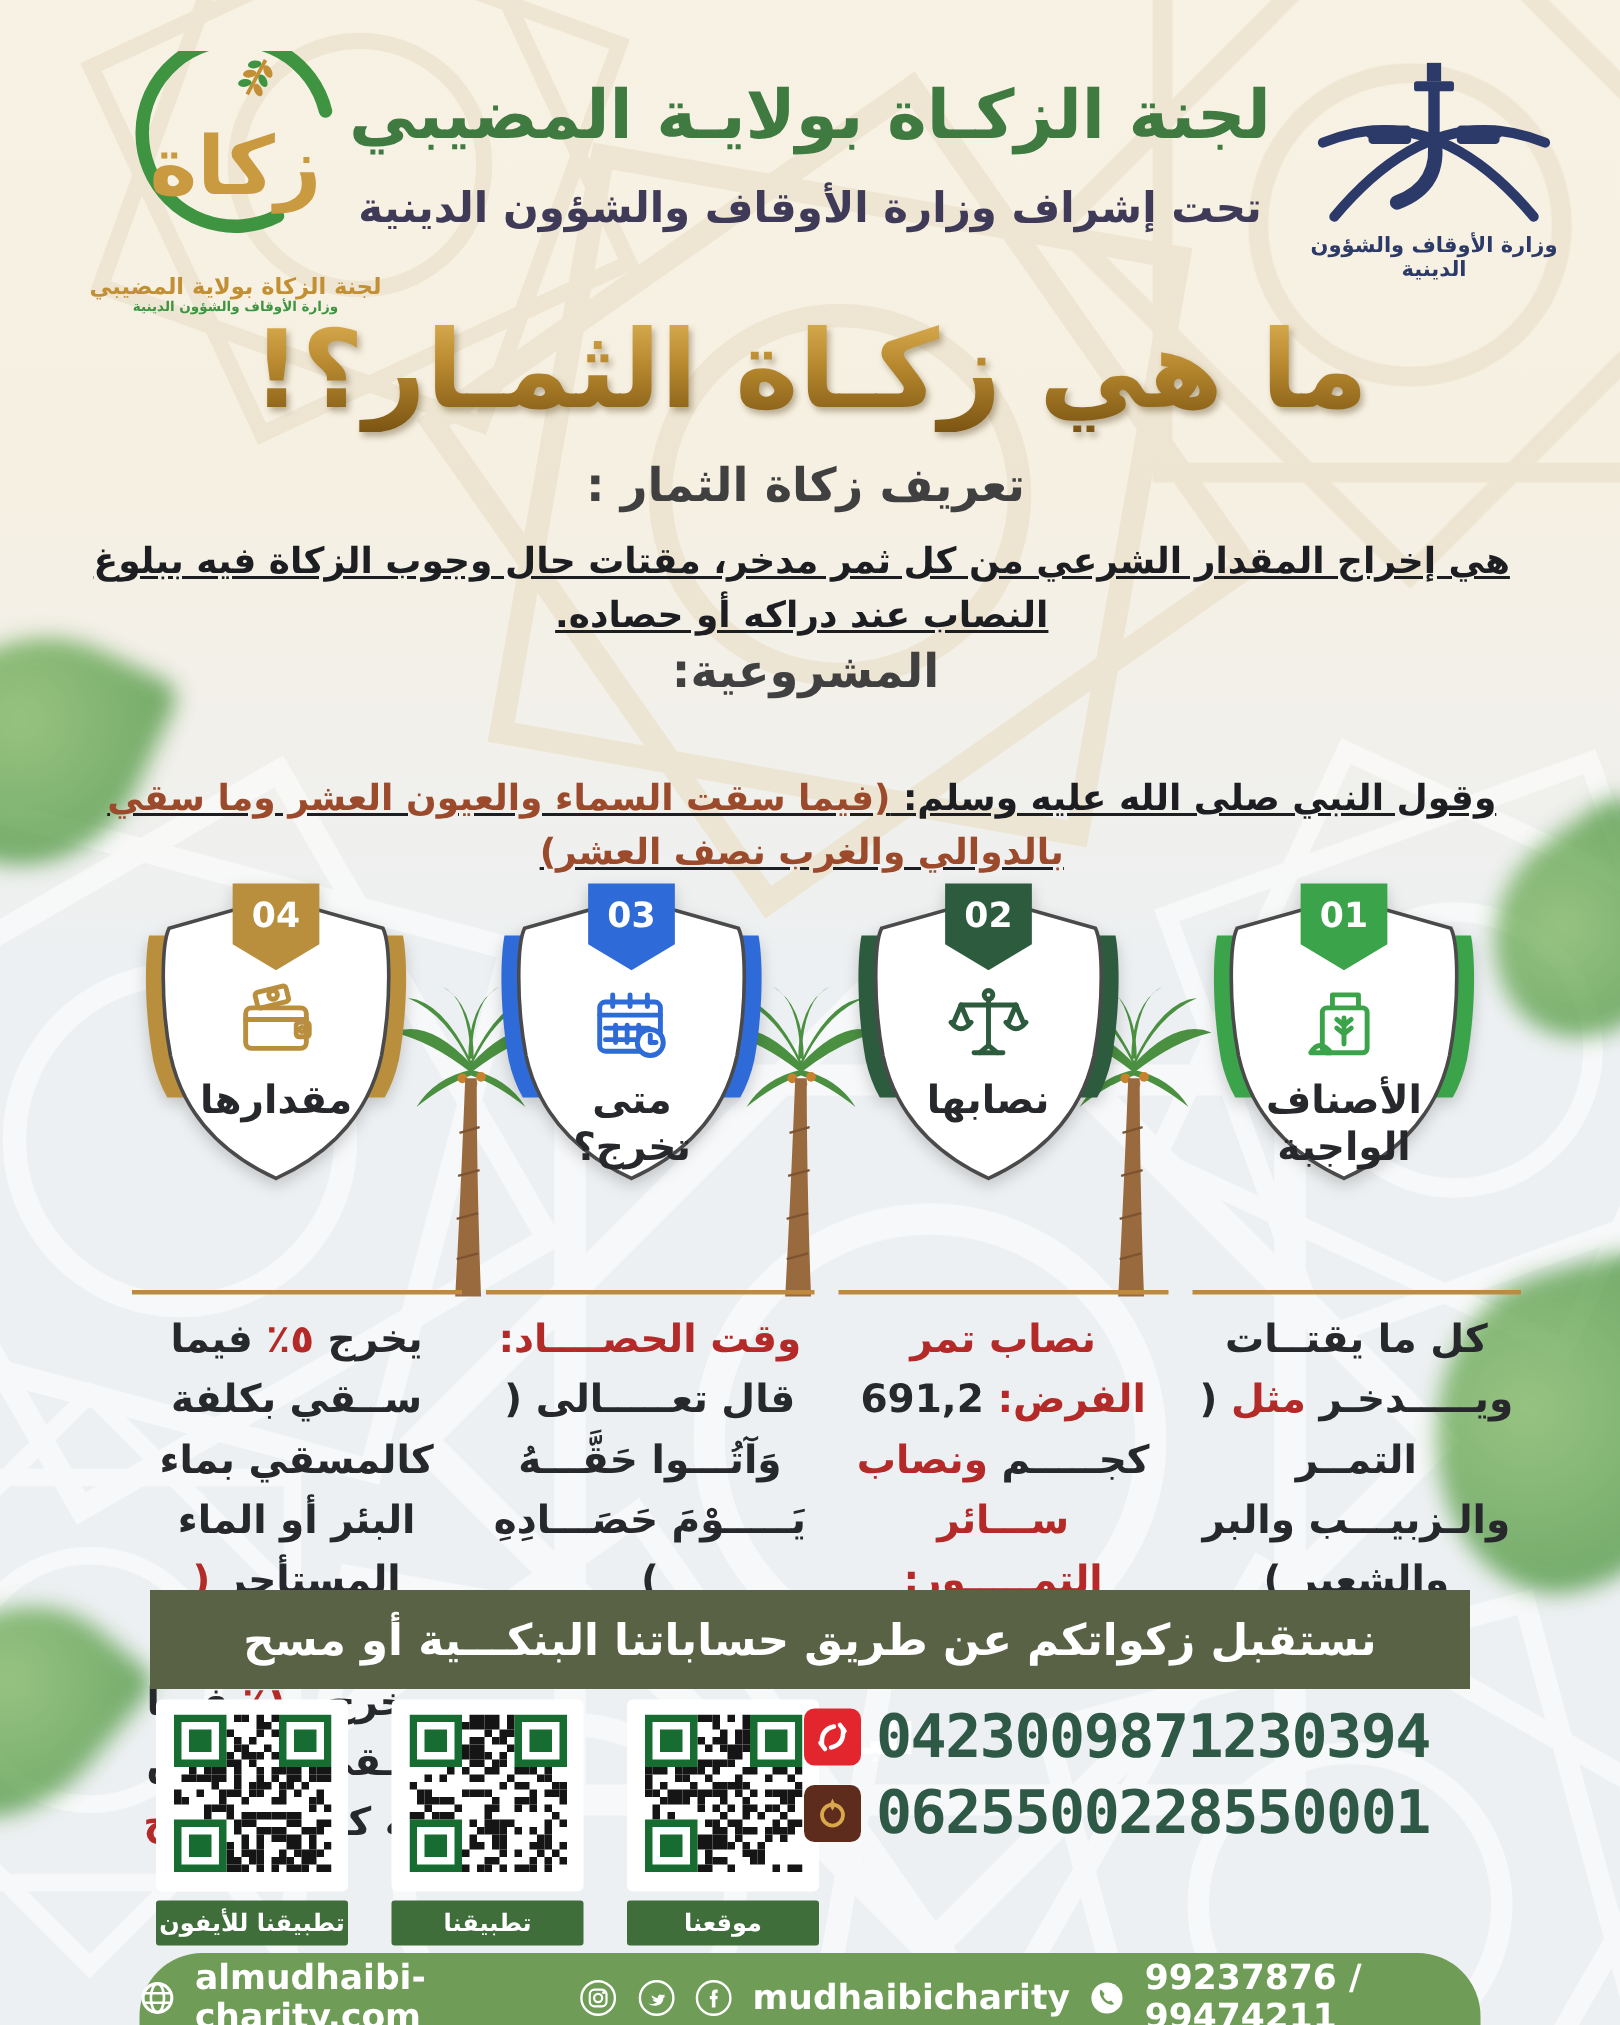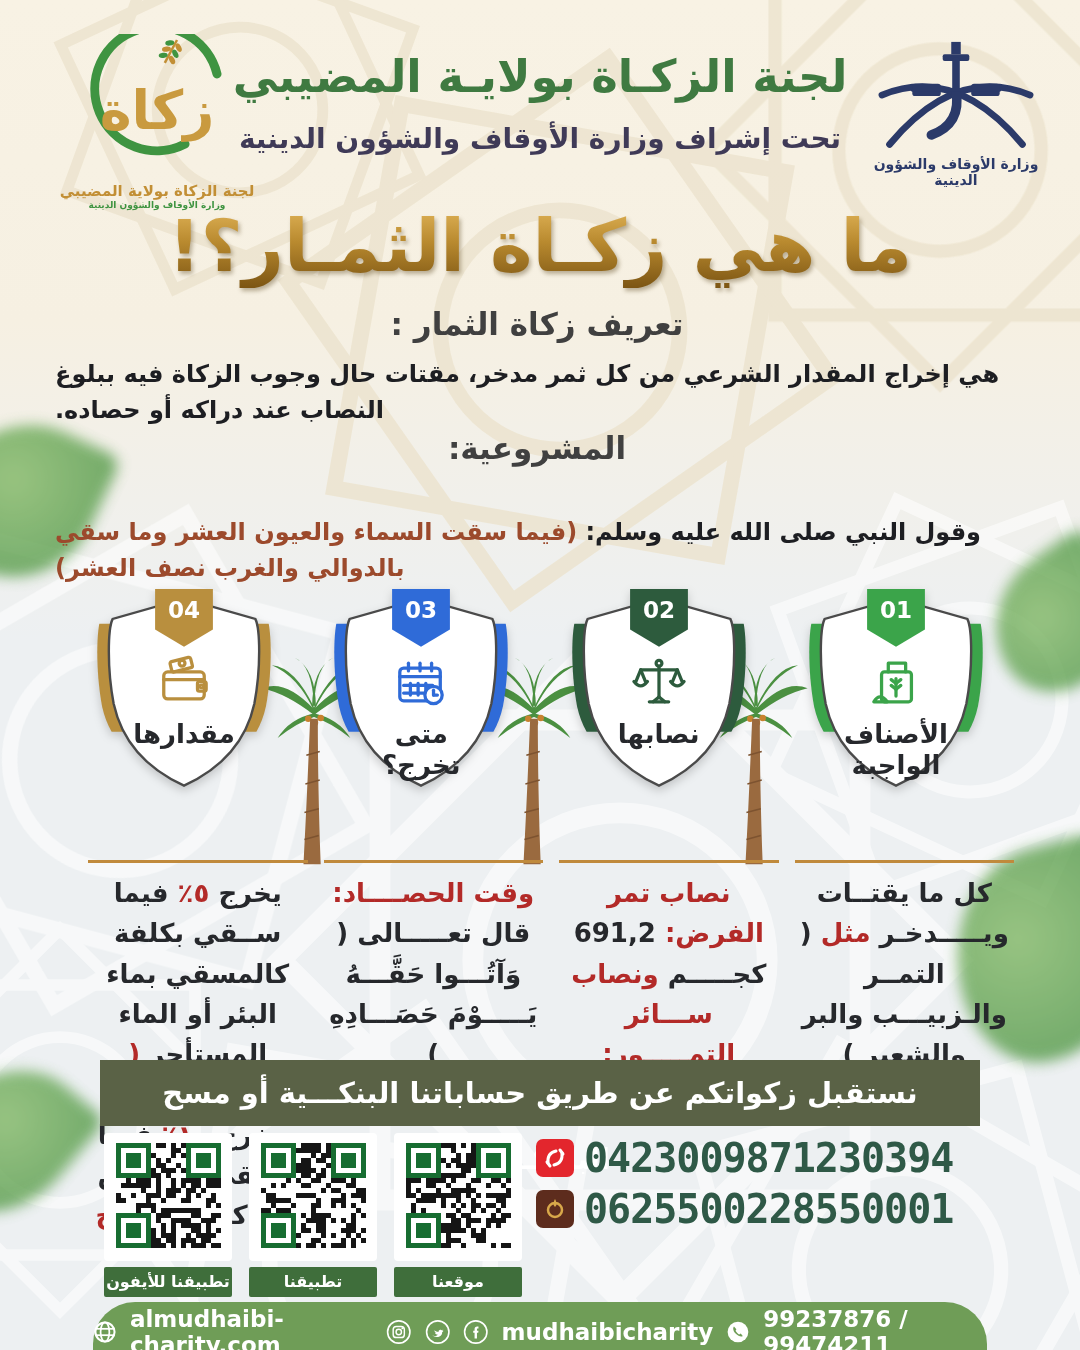--- a/index.html
+++ b/index.html
@@ -21,22 +21,22 @@
               -webkit-background-clip:text;background-clip:text;color:transparent;
               filter:drop-shadow(2px 3px 2px rgba(70,45,0,.35));}
   .org-logo{position:absolute;left:52px;top:34px;width:210px;text-align:center;}
   .org-line1{font-size:15px;font-weight:700;color:#c28f35;margin-top:-6px;}
   .org-line2{font-size:9px;font-weight:700;color:#3f9441;}
   .ministry{position:absolute;left:856px;top:38px;width:200px;text-align:center;}
   .ministry-name{font-size:14px;font-weight:700;color:#2b3a69;margin-top:-4px;}
   
   .sec-head{position:absolute;left:60px;right:66px;text-align:center;
             font-size:31px;font-weight:700;color:#404040;}
-  .sec-body{position:absolute;left:55px;right:66px;text-align:left;
-            font-size:24px;font-weight:700;color:#1d1e22;line-height:1.5;}
+  .sec-body{position:absolute;left:55px;right:66px;text-align:center;
+            font-size:24px;font-weight:700;color:#1d1e22;line-height:1.5;text-decoration:underline;}
   .t-gold{color:#a3762a;}
   .t-brown{color:#9c4a2c;}
   
   .badges-row{position:absolute;top:583px;left:78px;right:78px;display:flex;
               justify-content:space-between;}
   .badge{position:relative;width:212px;height:226px;}
   .badge svg.shield-svg{position:absolute;left:0;top:0;filter:drop-shadow(0 4px 5px rgba(0,0,0,.18));}
   .badge-label{position:absolute;top:136px;left:40px;right:40px;text-align:center;
                font-size:26px;font-weight:700;color:#26282c;line-height:1.2;}
   .shield{fill:#ffffff;stroke:#4a4a4a;stroke-width:2.5;}
@@ -45,21 +45,21 @@
   .palm{position:absolute;width:122px;height:220px;}
   
   .cols-row{position:absolute;top:860px;left:88px;right:66px;display:flex;gap:16px;}
   .col{flex:1;border-top:3px solid #c08a3c;padding-top:10px;text-align:center;
        font-size:26px;font-weight:700;color:#26282c;line-height:1.55;}
   .col .red{color:#b32a28;}
   
   .banner{position:absolute;left:100px;right:100px;top:1060px;height:66px;background:#5a6246;
           color:#ffffff;text-align:center;line-height:66px;font-size:29px;font-weight:700;}
   
-  .qr-strip{position:absolute;left:104px;top:1133px;display:flex;gap:17px;}
+  .qr-strip{position:absolute;left:104px;top:1133px;display:flex;gap:29px;}
   .qr-item{display:flex;flex-direction:column;align-items:center;gap:6px;}
   .qr-tile{width:128px;height:128px;background:#ffffff;display:flex;align-items:center;
            justify-content:center;border-radius:4px;}
   .qr-label{width:128px;height:30px;background:#3f6e3b;color:#fff;font-size:16px;
             font-weight:700;text-align:center;line-height:30px;border-radius:2px;}
   .accounts{position:absolute;left:536px;top:1136px;display:flex;flex-direction:column;gap:7px;}
   .acct-row{display:flex;align-items:center;gap:10px;height:44px;}
   .acct-tile{width:38px;height:38px;border-radius:7px;display:flex;align-items:center;
              justify-content:center;flex:0 0 auto;}
   .acct-num{font-family:"DejaVu Sans Mono",monospace;font-size:40px;font-weight:700;

